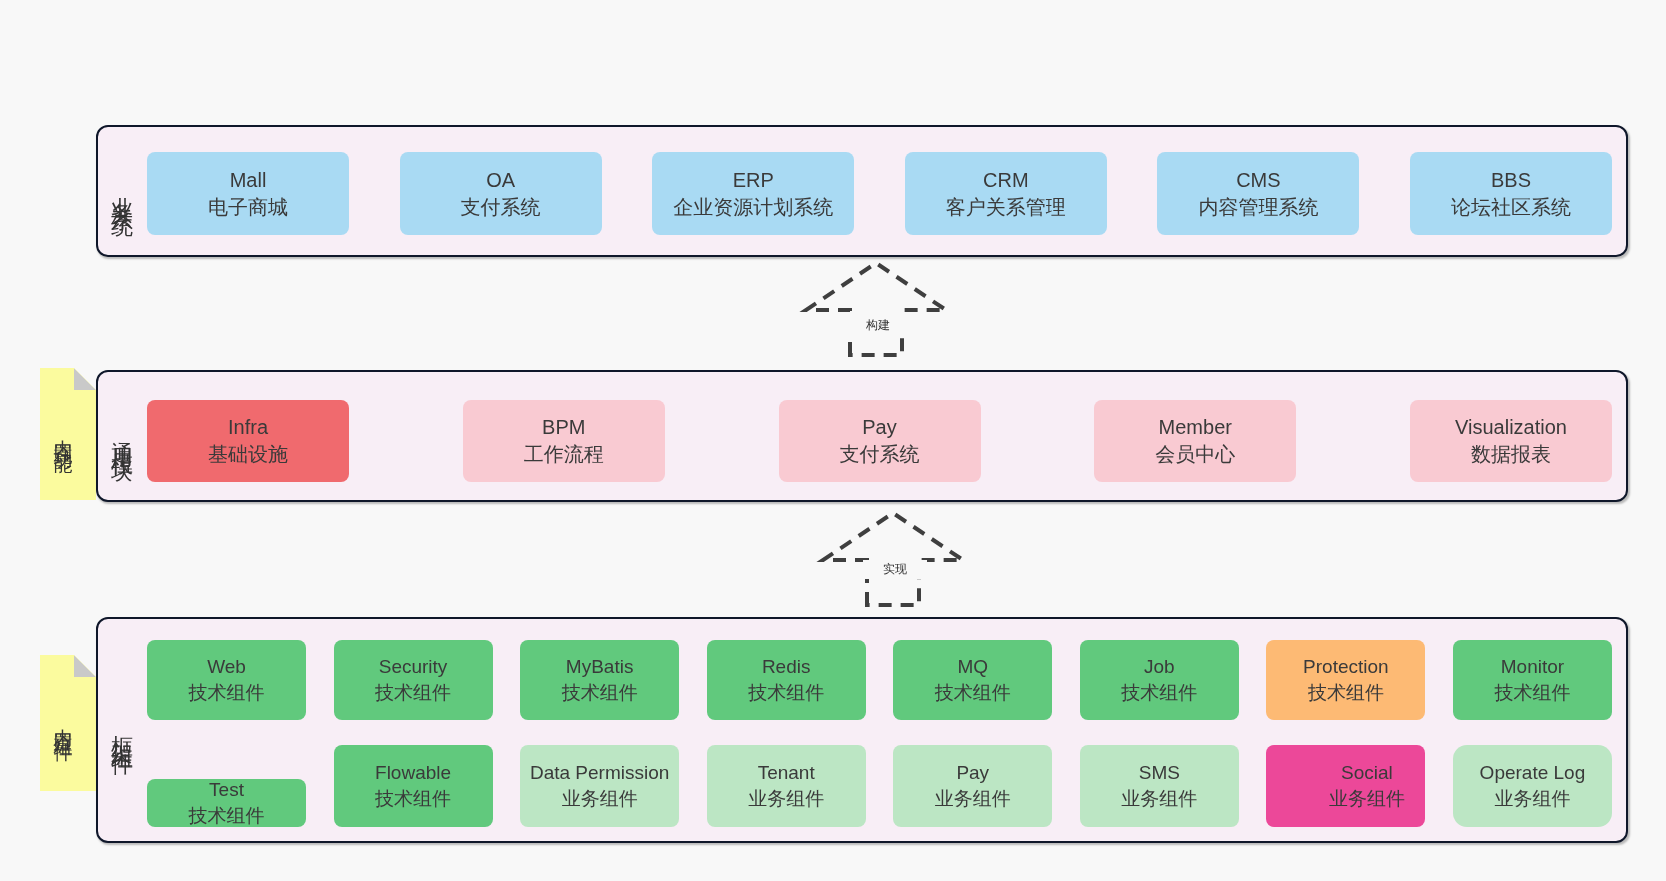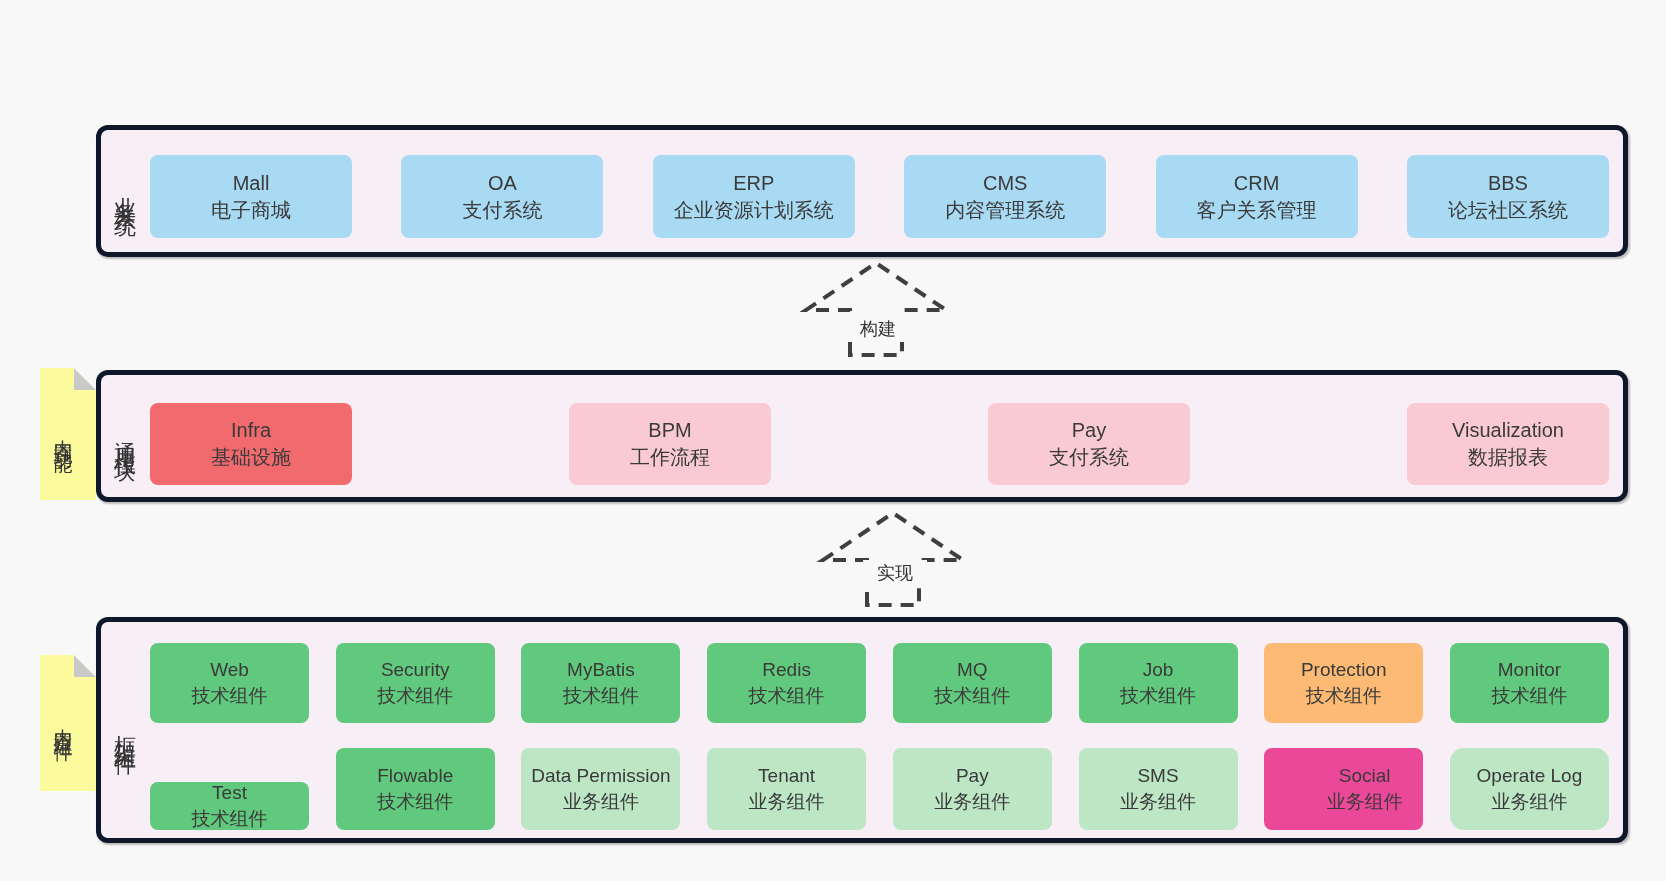--- a/index.html
+++ b/index.html
@@ -2,21 +2,21 @@
 <html><head>
 <meta charset="utf-8">
 <style>
   html,body{margin:0;padding:0;background:#f8f8f8;}
   .canvas{
     position:relative;width:1666px;height:881px;background:#f8f8f8;
     font-family:"Liberation Sans","DejaVu Sans",sans-serif;color:#3a3a3a;overflow:hidden;
   }
   .layer{
     position:absolute;left:96px;width:1532px;background:#f8eef6;
-    border:5px solid #0f172a;border-radius:12px;box-sizing:border-box;
+    border:2px solid #0f172a;border-radius:12px;box-sizing:border-box;
     box-shadow:1.5px 2px 2px rgba(0,0,0,0.25);
   }
   .layer-business{top:125px;height:132px;}
   .layer-modules{top:370px;height:132px;}
   .layer-components{top:617px;height:226px;}
   .layer-label{
     position:absolute;left:9px;top:50%;transform:translateY(-50%);
     writing-mode:vertical-rl;text-orientation:upright;
     font-size:22px;letter-spacing:6px;color:#333;white-space:nowrap;
   }
@@ -48,21 +48,21 @@
   .note-text{
     writing-mode:vertical-rl;text-orientation:upright;font-size:19px;
     letter-spacing:5px;color:#333;margin-right:10px;
   }
   .layer{z-index:1;}
   .arrow{position:absolute;width:160px;height:100px;}
   .arrow-build{left:796px;top:258px;}
   .arrow-implement{left:813px;top:508px;}
   .arrow svg{display:block;width:160px;height:100px;}
   .arrow-label{
-    position:absolute;font-size:18px;color:#333;background:#f8f8f8;
+    position:absolute;font-size:12px;color:#333;background:#f8f8f8;
     text-align:center;white-space:nowrap;padding:1px 2px;
   }
   .arrow-label-build{left:846px;top:316px;width:60px;}
   .arrow-label-implement{left:863px;top:560px;width:60px;}
 </style>
 </head>
 <body>
 
 <div class="canvas">
 
@@ -82,26 +82,26 @@
         </div>
         <div class="box" style="background: rgb(169, 218, 243);">
           <div class="box-name">OA</div>
           <div class="box-desc">支付系统</div>
         </div>
         <div class="box" style="background: rgb(169, 218, 243);">
           <div class="box-name">ERP</div>
           <div class="box-desc">企业资源计划系统</div>
         </div>
         <div class="box" style="background: rgb(169, 218, 243);">
+          <div class="box-name">CRM</div>
+          <div class="box-desc">客户关系管理</div>
+        </div>
+        <div class="box" style="background: rgb(169, 218, 243);">
           <div class="box-name">CMS</div>
           <div class="box-desc">内容管理系统</div>
-        </div>
-        <div class="box" style="background: rgb(169, 218, 243);">
-          <div class="box-name">CRM</div>
-          <div class="box-desc">客户关系管理</div>
         </div>
         <div class="box" style="background: rgb(169, 218, 243);">
           <div class="box-name">BBS</div>
           <div class="box-desc">论坛社区系统</div>
         </div>
       </div>
   </section>
 
   <div class="arrow arrow-build">
     <svg viewBox="0 0 160 100">
@@ -119,20 +119,24 @@
         </div>
         <div class="box" style="background: rgb(249, 202, 210);">
           <div class="box-name">BPM</div>
           <div class="box-desc">工作流程</div>
         </div>
         <div class="box" style="background: rgb(249, 202, 210);">
           <div class="box-name">Pay</div>
           <div class="box-desc">支付系统</div>
         </div>
         <div class="box" style="background: rgb(249, 202, 210);">
+          <div class="box-name">Member</div>
+          <div class="box-desc">会员中心</div>
+        </div>
+        <div class="box" style="background: rgb(249, 202, 210);">
           <div class="box-name">Visualization</div>
           <div class="box-desc">数据报表</div>
         </div>
       </div>
   </section>
 
   <div class="arrow arrow-implement">
     <svg viewBox="0 0 160 100">
       <path d="M54 97 L54 52 L10 52 L80 5 L150 52 L106 52 L106 97 Z" fill="none" stroke="#3f3f3f" stroke-width="4" stroke-dasharray="13 9" stroke-linejoin="miter"></path>
     </svg>

